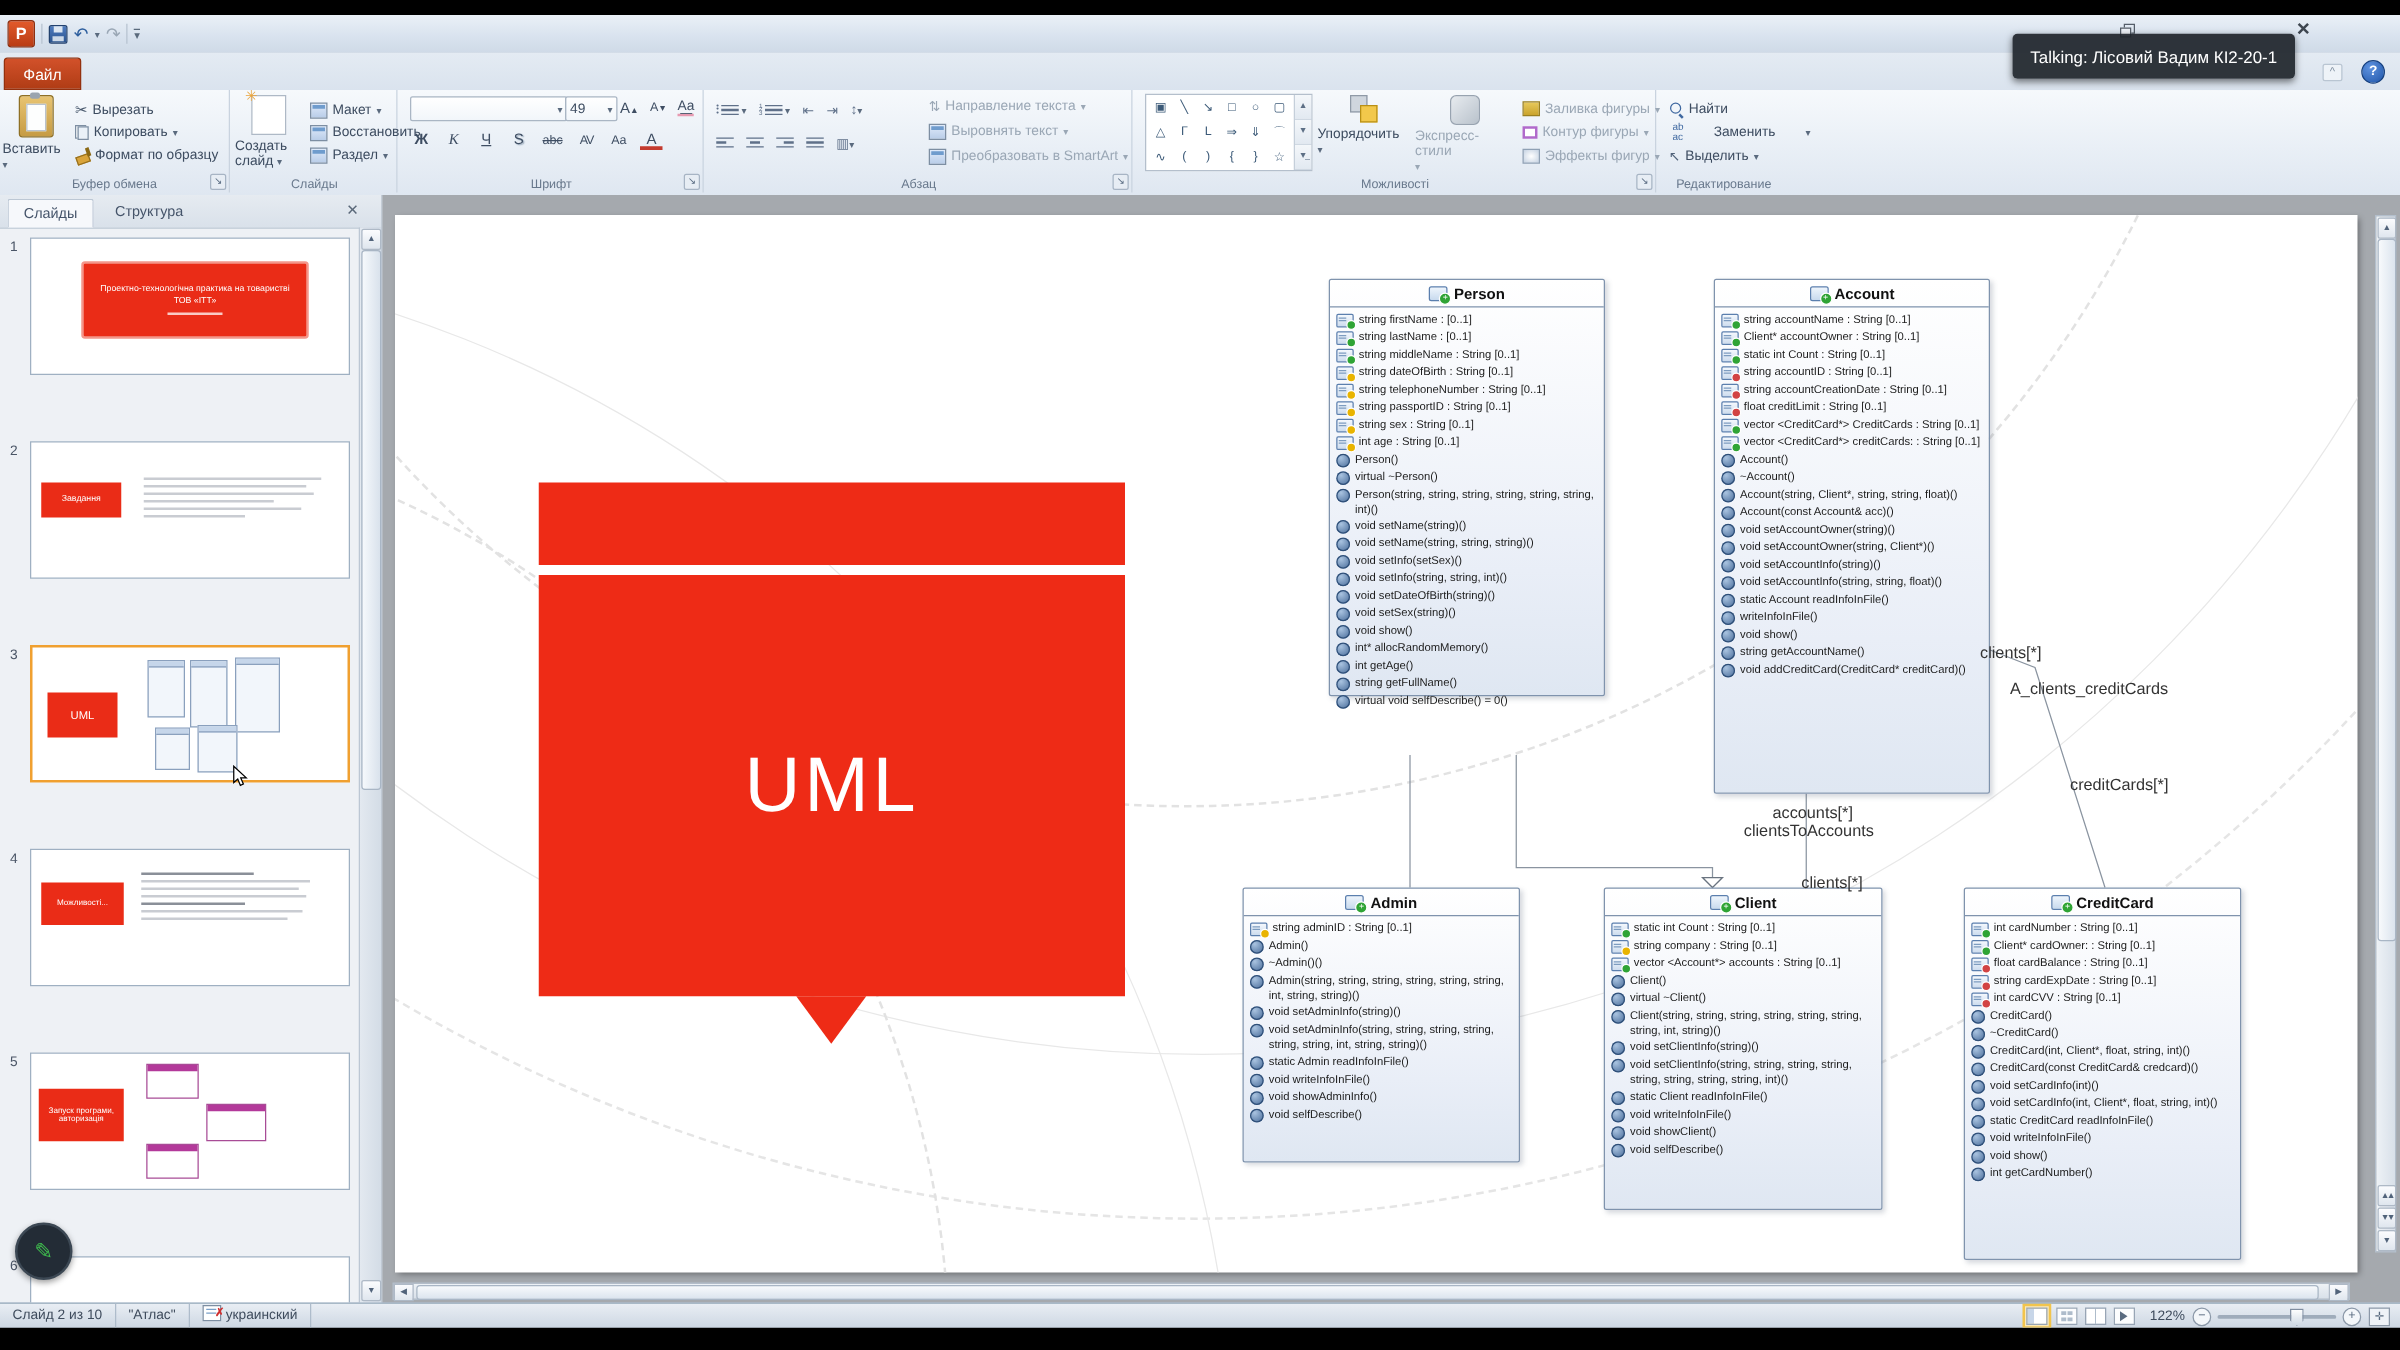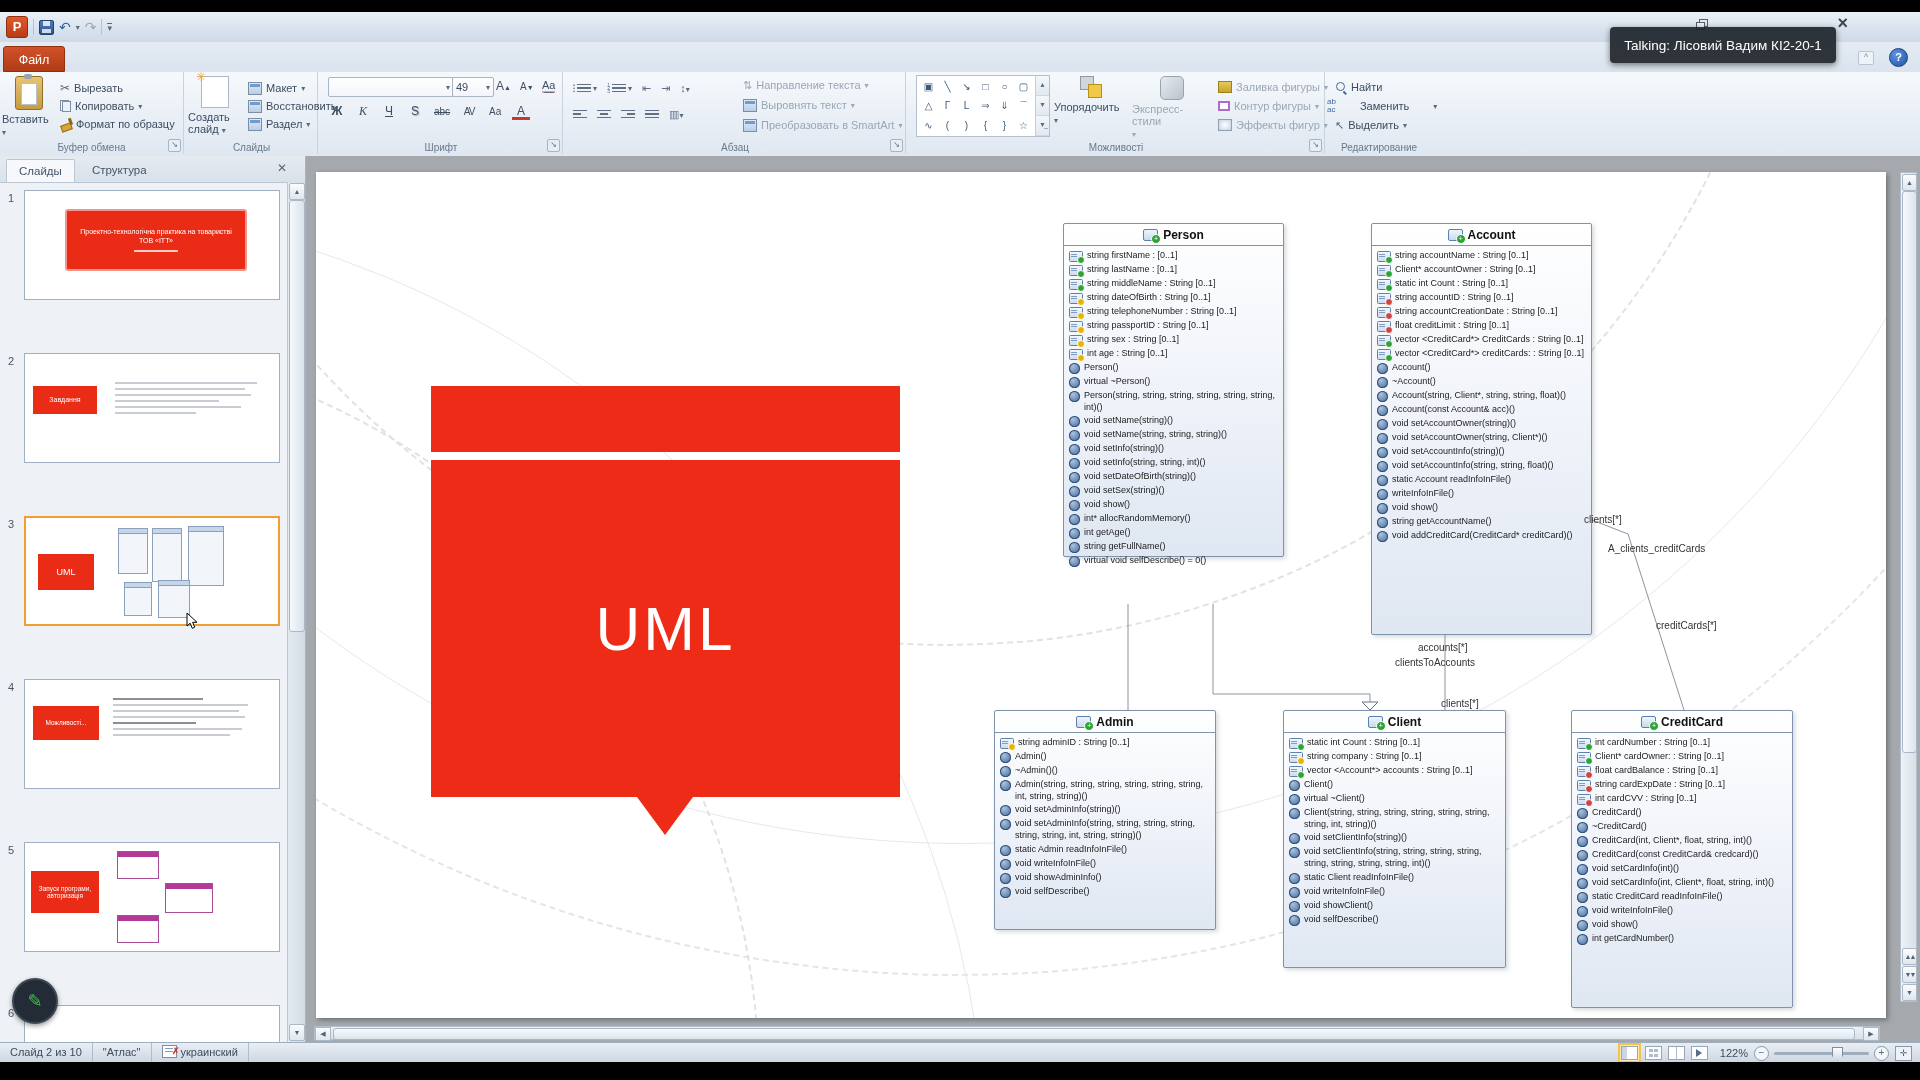--- a/index.html
+++ b/index.html
@@ -163,21 +163,21 @@
   .mrow{display:flex;gap:4px;padding:1px 2px;align-items:flex-start;}
   .mtext{flex:1;font-size:9px;line-height:1.3;color:#1c1c1c;}
   .fico{flex:0 0 12px;height:9px;margin-top:1px;border:1px solid #5b7fae;border-radius:1.5px;background:linear-gradient(#f4f8fd,#cddcee);position:relative;}
   .fico::before{content:"";position:absolute;left:1px;top:2px;width:6px;height:1px;background:#7d9cc0;box-shadow:0 2px 0 #7d9cc0;}
   .fico::after{content:"";position:absolute;right:-3px;bottom:-3px;width:6px;height:6px;border-radius:50%;border:1px solid #fff;}
   .f-pub .fico::after{background:#2fa435;}
   .f-prot .fico::after{background:#e9b400;}
   .f-priv .fico::after{background:#d24343;}
   .mico{flex:0 0 11px;height:11px;margin-top:1px;border-radius:50%;
     background:radial-gradient(circle at 35% 30%,#a9c3e0,#416594);box-shadow:inset 0 0 0 1px #2f4f78;}
-  .elabel{position:absolute;font-size:10px;color:#333;z-index:4;white-space:nowrap;text-align:center;}
+  .elabel{position:absolute;font-size:13px;color:#333;z-index:4;white-space:nowrap;text-align:center;}
 
   
   .vscroll{position:absolute;right:3px;top:16px;width:17px;height:830px;background:linear-gradient(to right,#eef2f6,#d8e0e9);border:1px solid #b3bfcc;box-sizing:border-box;}
   .vscroll .sbtn{position:absolute;left:1px;width:13px;height:15px;font-size:7px;color:#51637a;text-align:center;line-height:15px;background:linear-gradient(#fbfcfe,#dfe6ee);border:1px solid #aeb9c6;border-radius:2px;}
   .vscroll .sthumb{position:absolute;left:1px;top:18px;width:13px;height:560px;background:linear-gradient(to right,#f8fafc,#dbe4ee);border:1px solid #a9b6c5;border-radius:3px;}
   .dbl{letter-spacing:-2px;}
   .hscroll{position:absolute;left:8px;bottom:2px;width:1566px;height:14px;background:linear-gradient(#eef2f6,#d8e0e9);border:1px solid #b3bfcc;box-sizing:border-box;}
   .hscroll .sbtn{position:absolute;top:0;width:14px;height:12px;font-size:7px;color:#51637a;text-align:center;line-height:12px;background:linear-gradient(#fbfcfe,#dfe6ee);border:1px solid #aeb9c6;}
   .hscroll .sthumb{position:absolute;left:18px;top:1px;width:1520px;height:10px;background:linear-gradient(#f8fafc,#dbe4ee);border:1px solid #a9b6c5;border-radius:3px;}
 
@@ -433,21 +433,21 @@
       </div>
       <div class="glabel">Можливості</div>
       <div class="dlgl">↘</div>
     </div>
 
     <div class="group" style="left:1327px;width:104px;border-right:none;">
       <div class="srow" style="left:8px;top:5px;">
         <span class="mag-ic"></span>
           <span>Найти</span>
       </div>
-      <div class="srow" style="left:0;top:24px;gap:24px;">
+      <div class="srow" style="left:11px;top:24px;gap:24px;">
         <span class="repl-ic">ab<br>ac</span>
           <span>Заменить</span>
           <span class="caret">▾</span>
       </div>
       <div class="srow" style="left:8px;top:43px;">
         <span class="sel-ic">↖</span>
           <span>Выделить</span>
           <span class="caret">▾</span>
       </div>
       <div class="glabel">Редактирование</div>
@@ -603,21 +603,21 @@
             <div class="mrow m">
               <span class="mico"></span>
               <span class="mtext">void setName(string)()</span>
             </div>
             <div class="mrow m">
               <span class="mico"></span>
               <span class="mtext">void setName(string, string, string)()</span>
             </div>
             <div class="mrow m">
               <span class="mico"></span>
-              <span class="mtext">void setInfo(string)()</span>
+              <span class="mtext">void setInfo(setSex)()</span>
             </div>
             <div class="mrow m">
               <span class="mico"></span>
               <span class="mtext">void setInfo(string, string, int)()</span>
             </div>
             <div class="mrow m">
               <span class="mico"></span>
               <span class="mtext">void setDateOfBirth(string)()</span>
             </div>
             <div class="mrow m">

